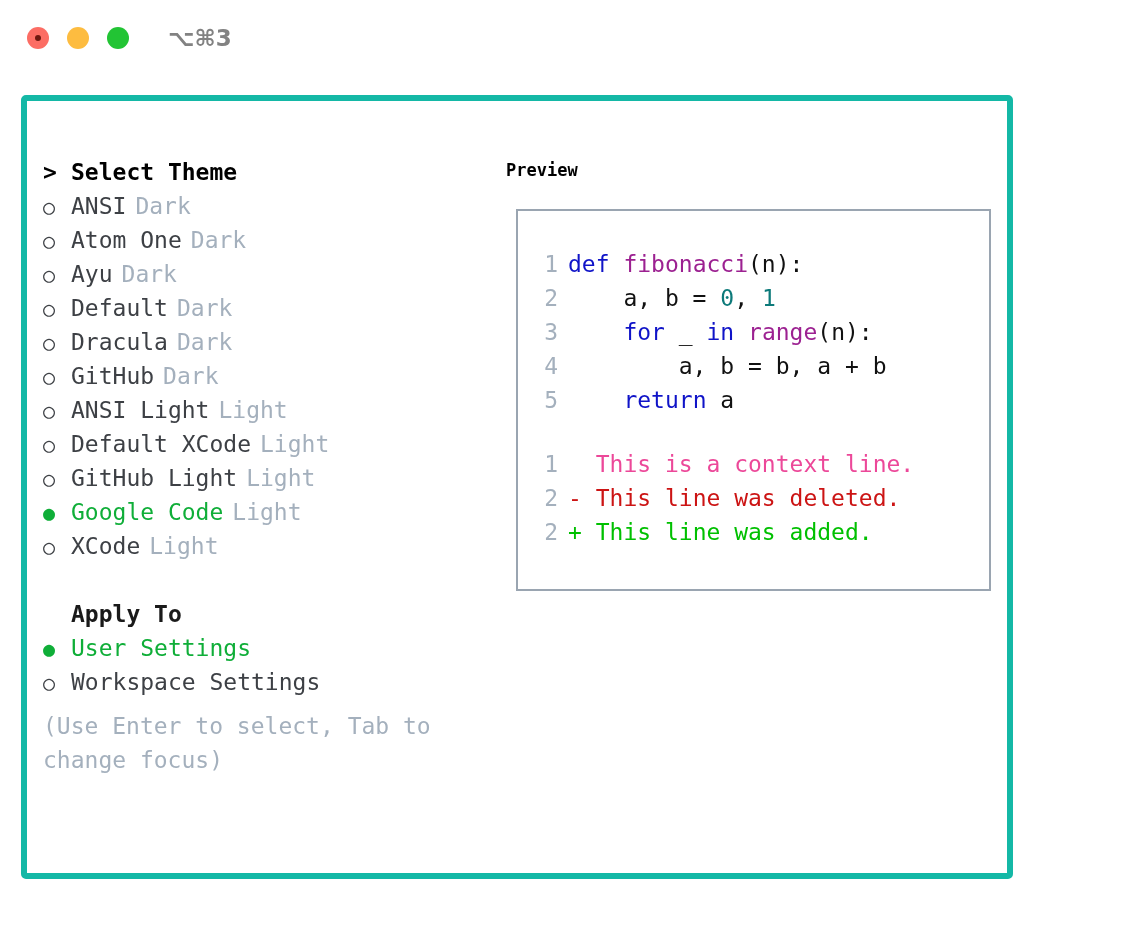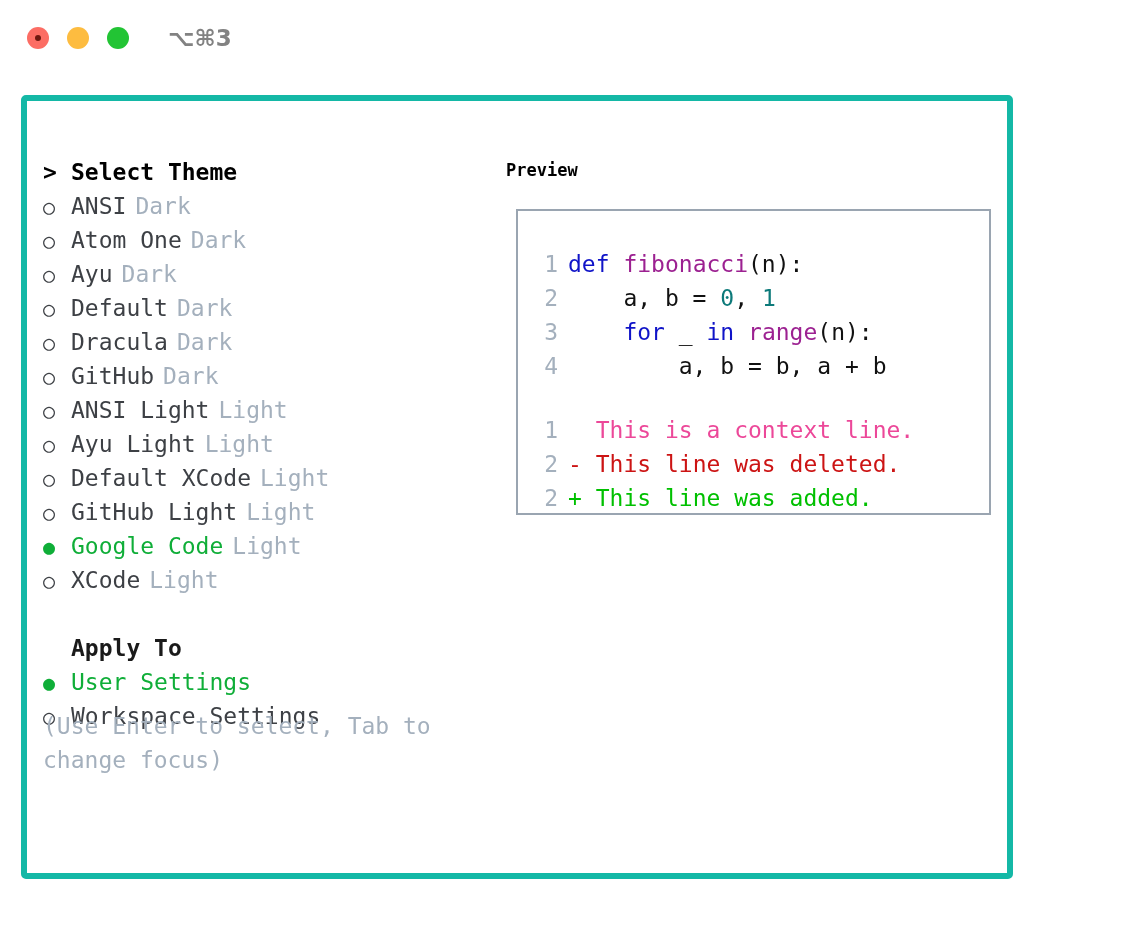--- a/index.html
+++ b/index.html
@@ -138,21 +138,21 @@
   #preview-title {
     font-size: 17px;
     font-weight: bold;
     color: #000000;
     line-height: 30px;
   }
 
   #code-box {
     position: absolute;
     left: 489px; top: 108px;
-    width: 475px; height: 306px;
+    width: 475px; height: 382px;
     border: 2px solid #9aa5b1;
     box-sizing: border-box;
     background: #ffffff;
   }
   #code-inner {
     position: absolute;
     left: 10px; top: 36px;
     right: 6px;
   }
   .code-line {
@@ -200,21 +200,20 @@
       </div>
 
       <div id="theme-items">
           <div class="list-row"><span class="marker">○</span><span class="item-label">ANSI</span><span class="item-variant">Dark</span></div>
           <div class="list-row"><span class="marker">○</span><span class="item-label">Atom One</span><span class="item-variant">Dark</span></div>
           <div class="list-row"><span class="marker">○</span><span class="item-label">Ayu</span><span class="item-variant">Dark</span></div>
           <div class="list-row"><span class="marker">○</span><span class="item-label">Default</span><span class="item-variant">Dark</span></div>
           <div class="list-row"><span class="marker">○</span><span class="item-label">Dracula</span><span class="item-variant">Dark</span></div>
           <div class="list-row"><span class="marker">○</span><span class="item-label">GitHub</span><span class="item-variant">Dark</span></div>
           <div class="list-row"><span class="marker">○</span><span class="item-label">ANSI Light</span><span class="item-variant">Light</span></div>
-          <div class="list-row"><span class="marker">○</span><span class="item-label">Ayu Light</span><span class="item-variant">Light</span></div>
           <div class="list-row"><span class="marker">○</span><span class="item-label">Default XCode</span><span class="item-variant">Light</span></div>
           <div class="list-row"><span class="marker">○</span><span class="item-label">GitHub Light</span><span class="item-variant">Light</span></div>
           <div class="list-row"><span class="marker sel">●</span><span class="item-label selected">Google Code</span><span class="item-variant">Light</span></div>
           <div class="list-row"><span class="marker">○</span><span class="item-label">XCode</span><span class="item-variant">Light</span></div>
         </div>
 
       <div class="spacer-row"></div>
 
       <div class="list-row section-head">
         <span class="marker blank">○</span><span>Apply To</span>
@@ -233,20 +232,21 @@
       <div id="preview-title">Preview</div>
     </div>
 
     <div id="code-box">
       <div id="code-inner">
         <div id="code-lines">
             <div class="code-line"><span class="ln">1</span><span class="tok-kw">def </span><span class="tok-fn">fibonacci</span><span class="tok-pl">(n):</span></div>
             <div class="code-line"><span class="ln">2</span><span class="tok-pl">    a, b = </span><span class="tok-num">0</span><span class="tok-pl">, </span><span class="tok-num">1</span></div>
             <div class="code-line"><span class="ln">3</span><span class="tok-pl">    </span><span class="tok-kw">for</span><span class="tok-pl"> _ </span><span class="tok-kw">in</span><span class="tok-pl"> </span><span class="tok-fn">range</span><span class="tok-pl">(n):</span></div>
             <div class="code-line"><span class="ln">4</span><span class="tok-pl">        a, b = b, a + b</span></div>
+            <div class="code-line"><span class="ln">5</span><span class="tok-pl">    </span><span class="tok-kw">return</span><span class="tok-pl"> a</span></div>
           </div>
         <div class="code-gap"></div>
         <div id="diff-lines">
             <div class="code-line"><span class="ln">1</span><span class="tok-ctx"> </span><span class="tok-ctx"> This is a context line.</span></div>
             <div class="code-line"><span class="ln">2</span><span class="tok-del">-</span><span class="tok-del"> This line was deleted.</span></div>
             <div class="code-line"><span class="ln">2</span><span class="tok-add">+</span><span class="tok-add"> This line was added.</span></div>
           </div>
       </div>
     </div>
 

